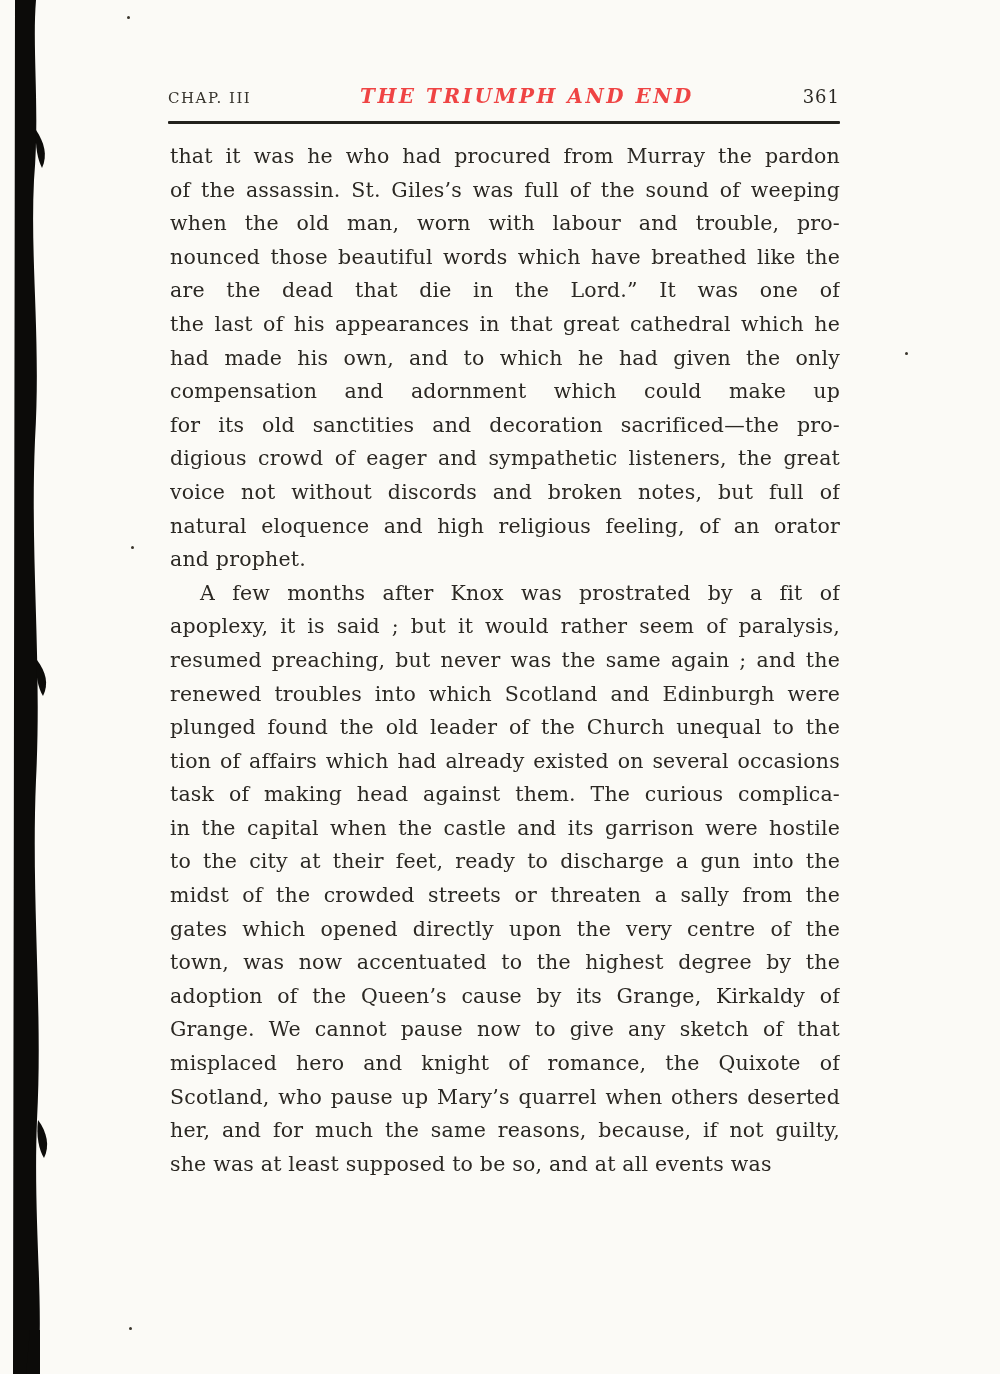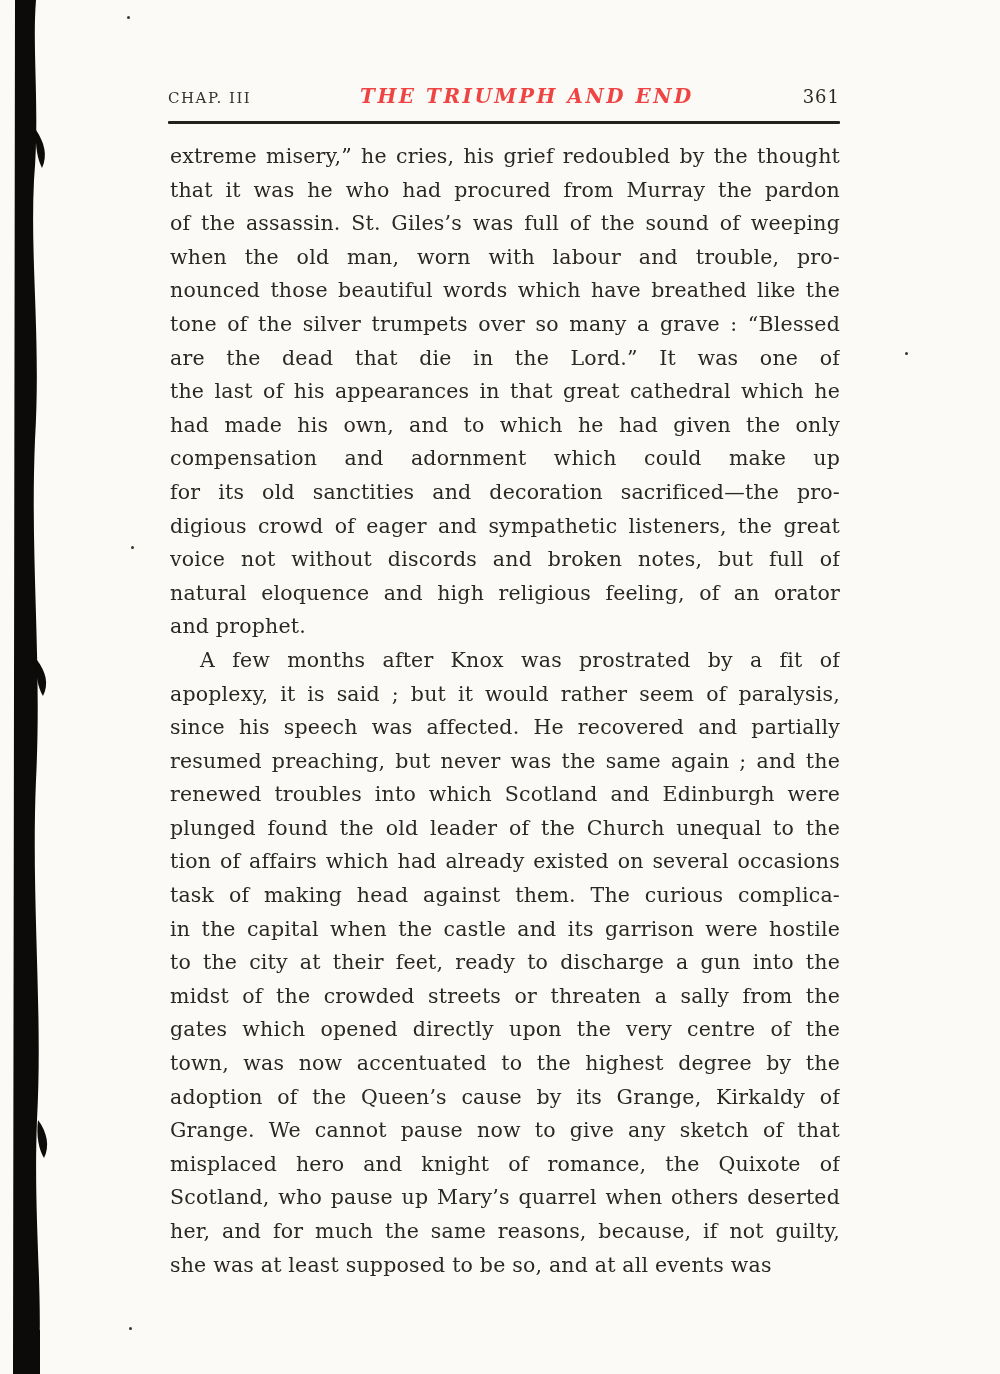--- a/index.html
+++ b/index.html
@@ -104,40 +104,37 @@
 
   <div class="header-row">
     <span class="chap-label">CHAP. III</span>
     <span class="running-title">THE TRIUMPH AND END</span>
     <span class="page-number">361</span>
   </div>
   <div class="head-rule"></div>
 
   <div class="body-text">
       <div class="para">
-        <div class="line">extreme misery,” he cries, his grief redoubled by the thought</div>
         <div class="line">that it was he who had procured from Murray the pardon</div>
         <div class="line">of the assassin. St. Giles’s was full of the sound of weeping</div>
         <div class="line">when the old man, worn with labour and trouble, pro-</div>
         <div class="line">nounced those beautiful words which have breathed like the</div>
-        <div class="line">tone of the silver trumpets over so many a grave : “Blessed</div>
         <div class="line">are the dead that die in the Lord.” It was one of</div>
         <div class="line">the last of his appearances in that great cathedral which he</div>
         <div class="line">had made his own, and to which he had given the only</div>
         <div class="line">compensation and adornment which could make up</div>
         <div class="line">for its old sanctities and decoration sacrificed—the pro-</div>
         <div class="line">digious crowd of eager and sympathetic listeners, the great</div>
         <div class="line">voice not without discords and broken notes, but full of</div>
         <div class="line">natural eloquence and high religious feeling, of an orator</div>
         <div class="line last">and prophet.</div>
       </div>
       <div class="para">
         <div class="line indent">A few months after Knox was prostrated by a fit of</div>
         <div class="line">apoplexy, it is said ; but it would rather seem of paralysis,</div>
-        <div class="line">since his speech was affected. He recovered and partially</div>
         <div class="line">resumed preaching, but never was the same again ; and the</div>
         <div class="line">renewed troubles into which Scotland and Edinburgh were</div>
         <div class="line">plunged found the old leader of the Church unequal to the</div>
         <div class="line">tion of affairs which had already existed on several occasions</div>
         <div class="line">task of making head against them. The curious complica-</div>
         <div class="line">in the capital when the castle and its garrison were hostile</div>
         <div class="line">to the city at their feet, ready to discharge a gun into the</div>
         <div class="line">midst of the crowded streets or threaten a sally from the</div>
         <div class="line">gates which opened directly upon the very centre of the</div>
         <div class="line">town, was now accentuated to the highest degree by the</div>

